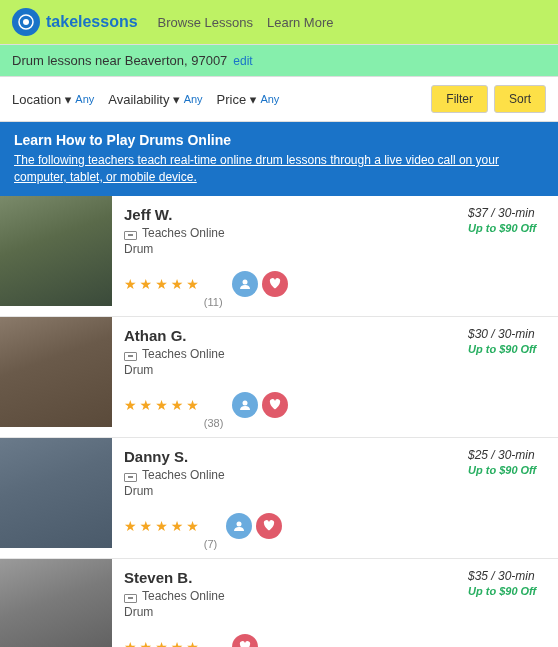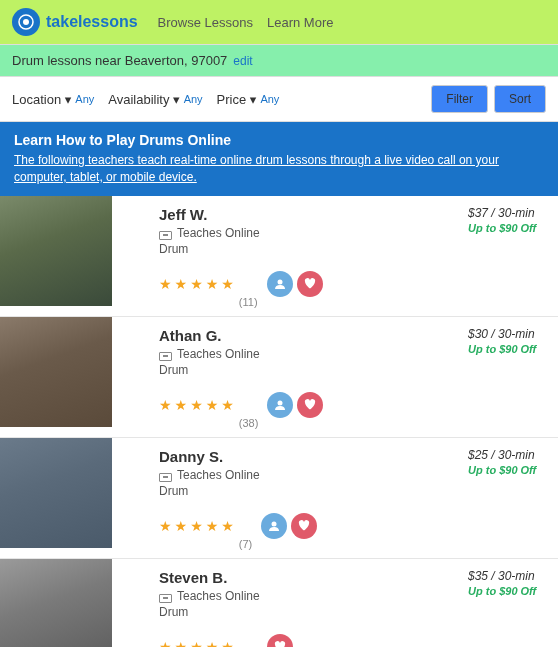--- a/index.html
+++ b/index.html
@@ -15,29 +15,29 @@
     
     .location-bar { background: #86efac; padding: 8px 12px; font-size: 13px; border-bottom: 1px solid #ddd; display: flex; align-items: center; }
     .location-bar span { font-weight: normal; }
     .edit-link { color: #1a73c8; margin-left: 6px; font-size: 12px; cursor: pointer; text-decoration: none; }
 
     
     .filter-row { display: flex; align-items: center; padding: 8px 12px; border-bottom: 1px solid #ddd; background: #fff; }
     .filter-group { display: flex; align-items: center; margin-right: 14px; }
     .filter-sub { font-size: 11px; color: #1a73c8; display: block; }
     .filter-buttons { margin-left: auto; display: flex; gap: 6px; }
-    .btn-filter, .btn-sort { padding: 6px 14px; font-size: 12px; border: 1px solid #ccc; background: #3b82f6; color: #333; cursor: pointer; border-radius: 3px; }
+    .btn-filter, .btn-sort { padding: 6px 14px; font-size: 12px; border: 1px solid #ccc; background: #fde047; color: #333; cursor: pointer; border-radius: 3px; }
 
     
     .info-banner { background: #1a73c8; color: #fff; padding: 10px 14px; }
     .info-banner .title { font-size: 14px; font-weight: bold; margin-bottom: 4px; }
     .info-banner .desc { font-size: 12px; line-height: 1.4; text-decoration: underline; }
 
     
-    .card { display: flex; border-bottom: 1px solid #e5e5e5; min-height: 110px; gap: 35px; }
+    .card { display: flex; border-bottom: 1px solid #e5e5e5; min-height: 110px; }
     .card-photo { width: 112px; min-width: 112px; overflow: hidden; }
 
     
     .photo-jeff { background: linear-gradient(160deg, #7a8a6a 0%, #5a6a4a 40%, #3a4a3a 100%); }
     .photo-athan { background: linear-gradient(160deg, #8a7a6a 0%, #6a5a4a 40%, #5a4a3a 100%); }
     .photo-danny { background: linear-gradient(160deg, #6a7a8a 0%, #5a6a7a 40%, #4a5a6a 100%); }
     .photo-steven { background: linear-gradient(160deg, #9a9a9a 0%, #7a7a7a 40%, #5a5a5a 100%); }
     .photo-kimberly { background: linear-gradient(160deg, #aaaaaa 0%, #888888 40%, #666666 100%); }
 
     .card-body { flex: 1; padding: 10px 10px 8px 12px; }

